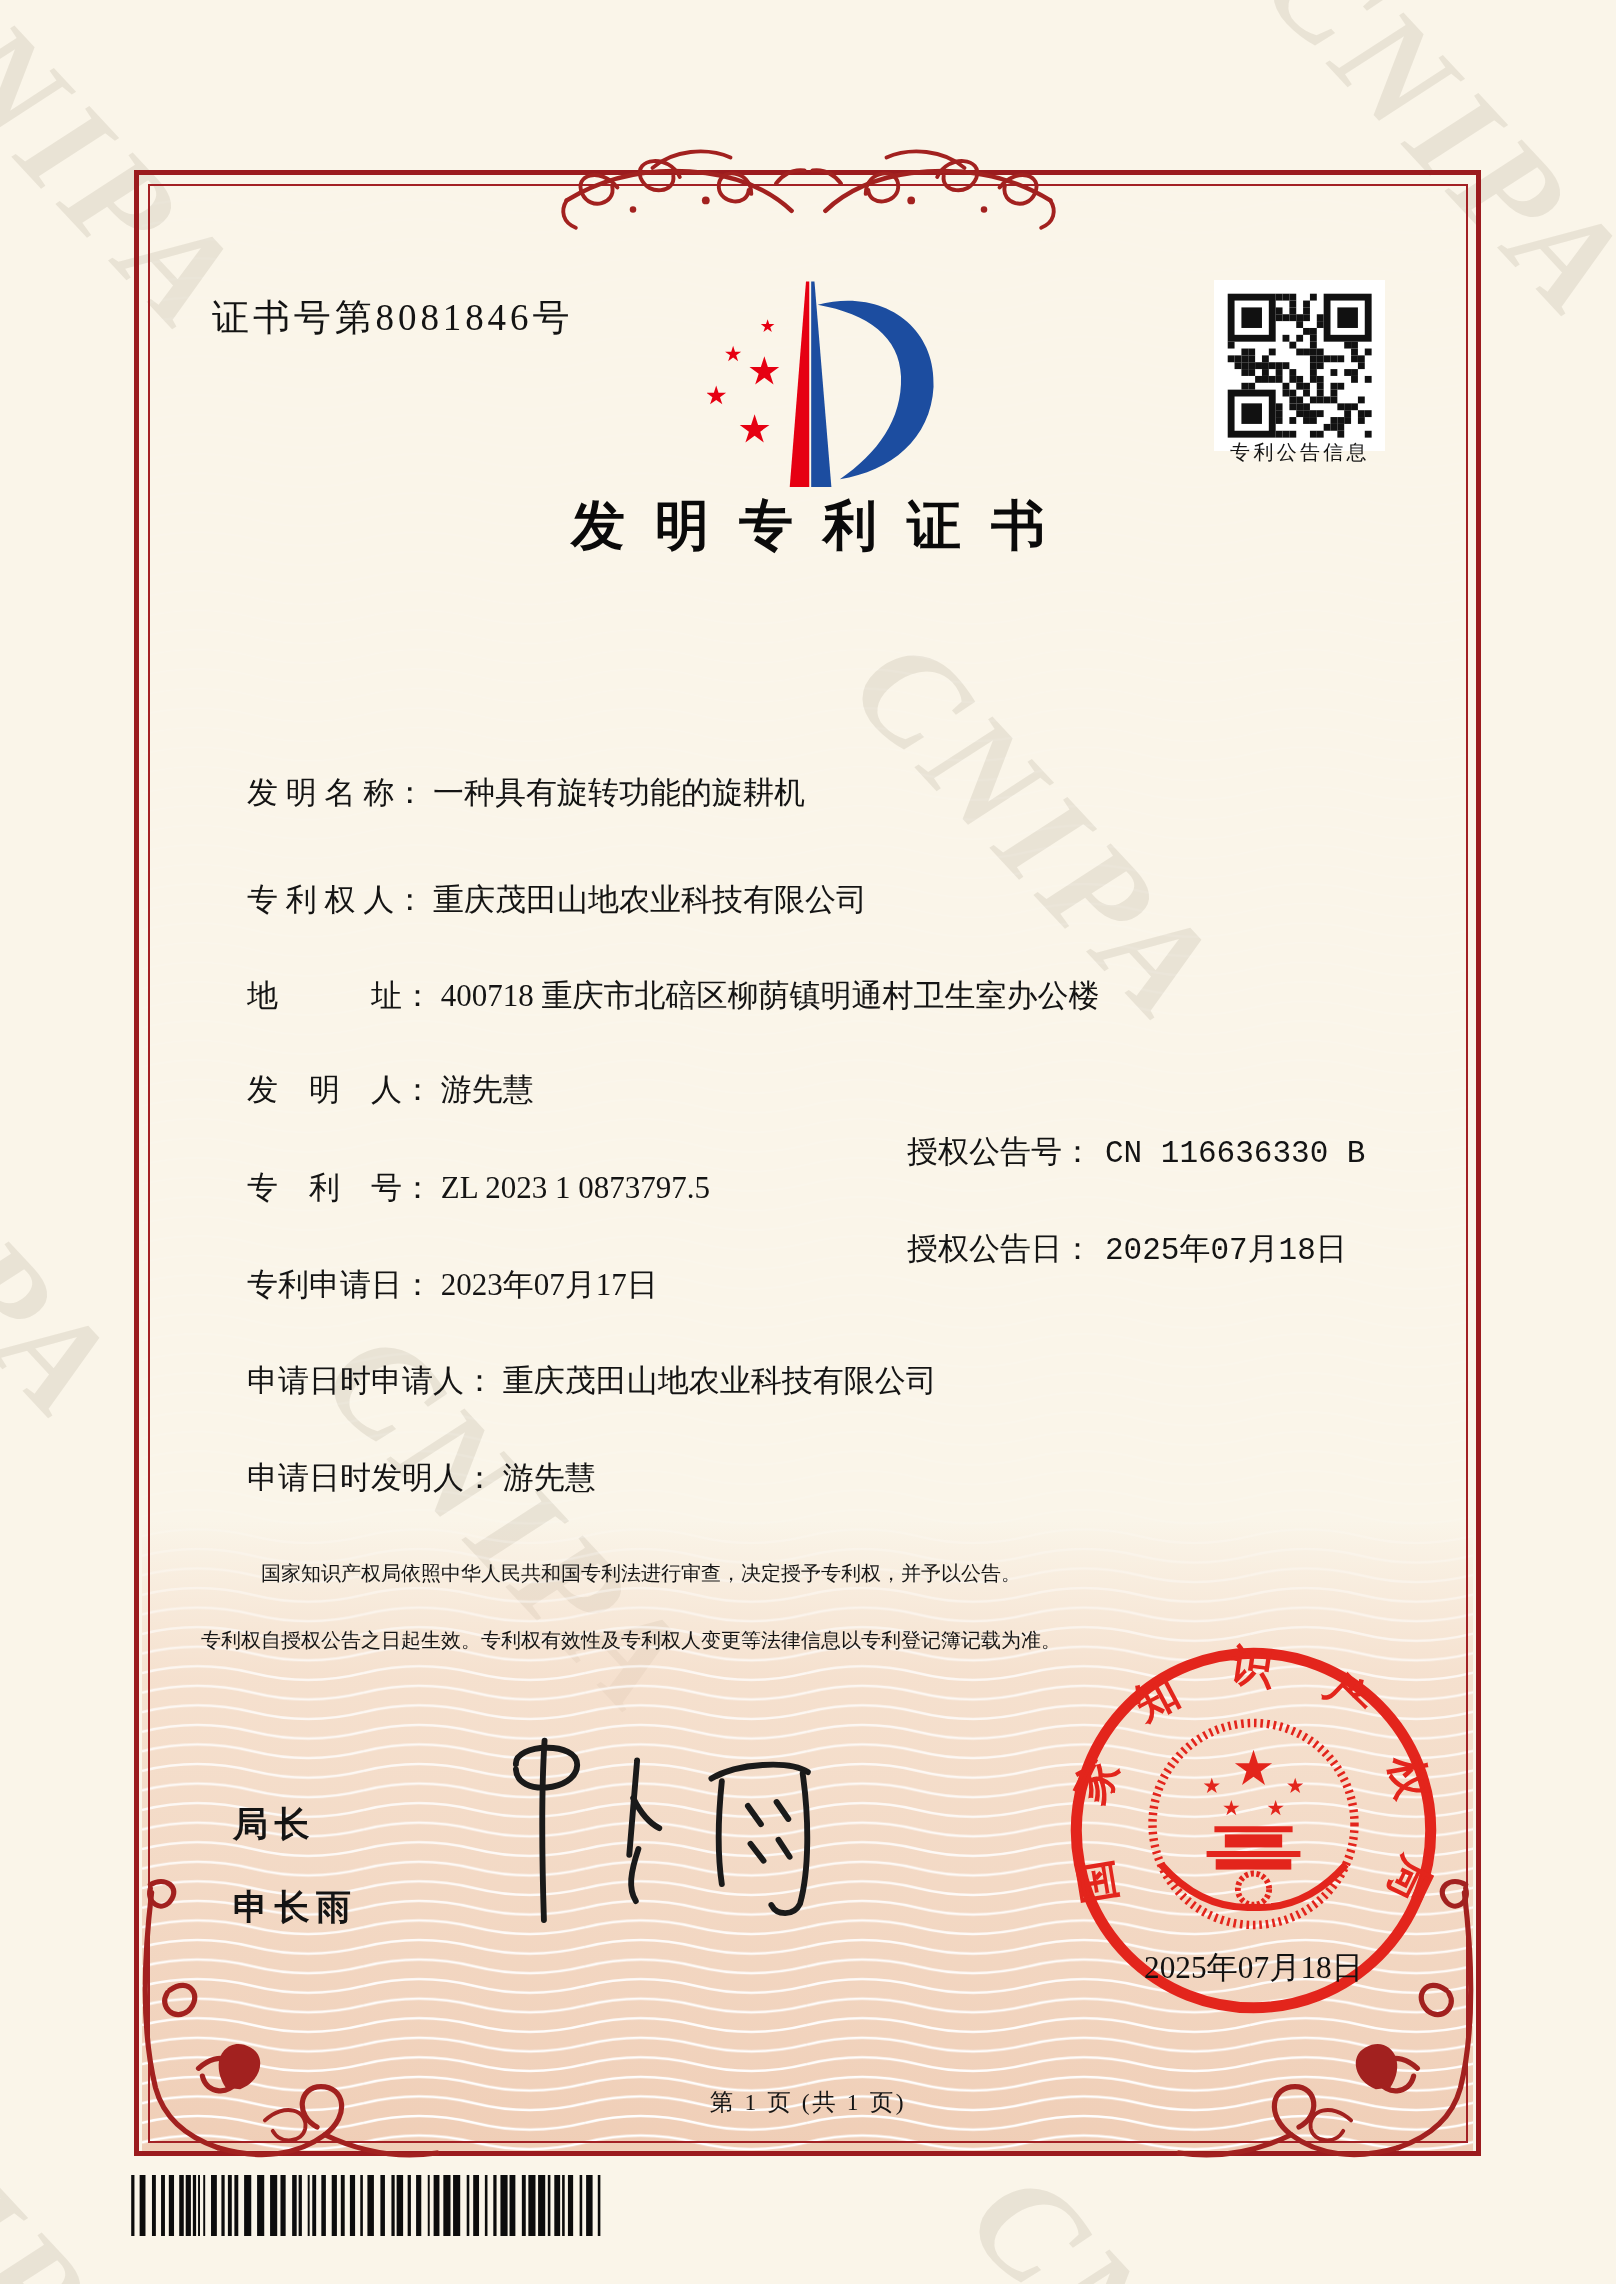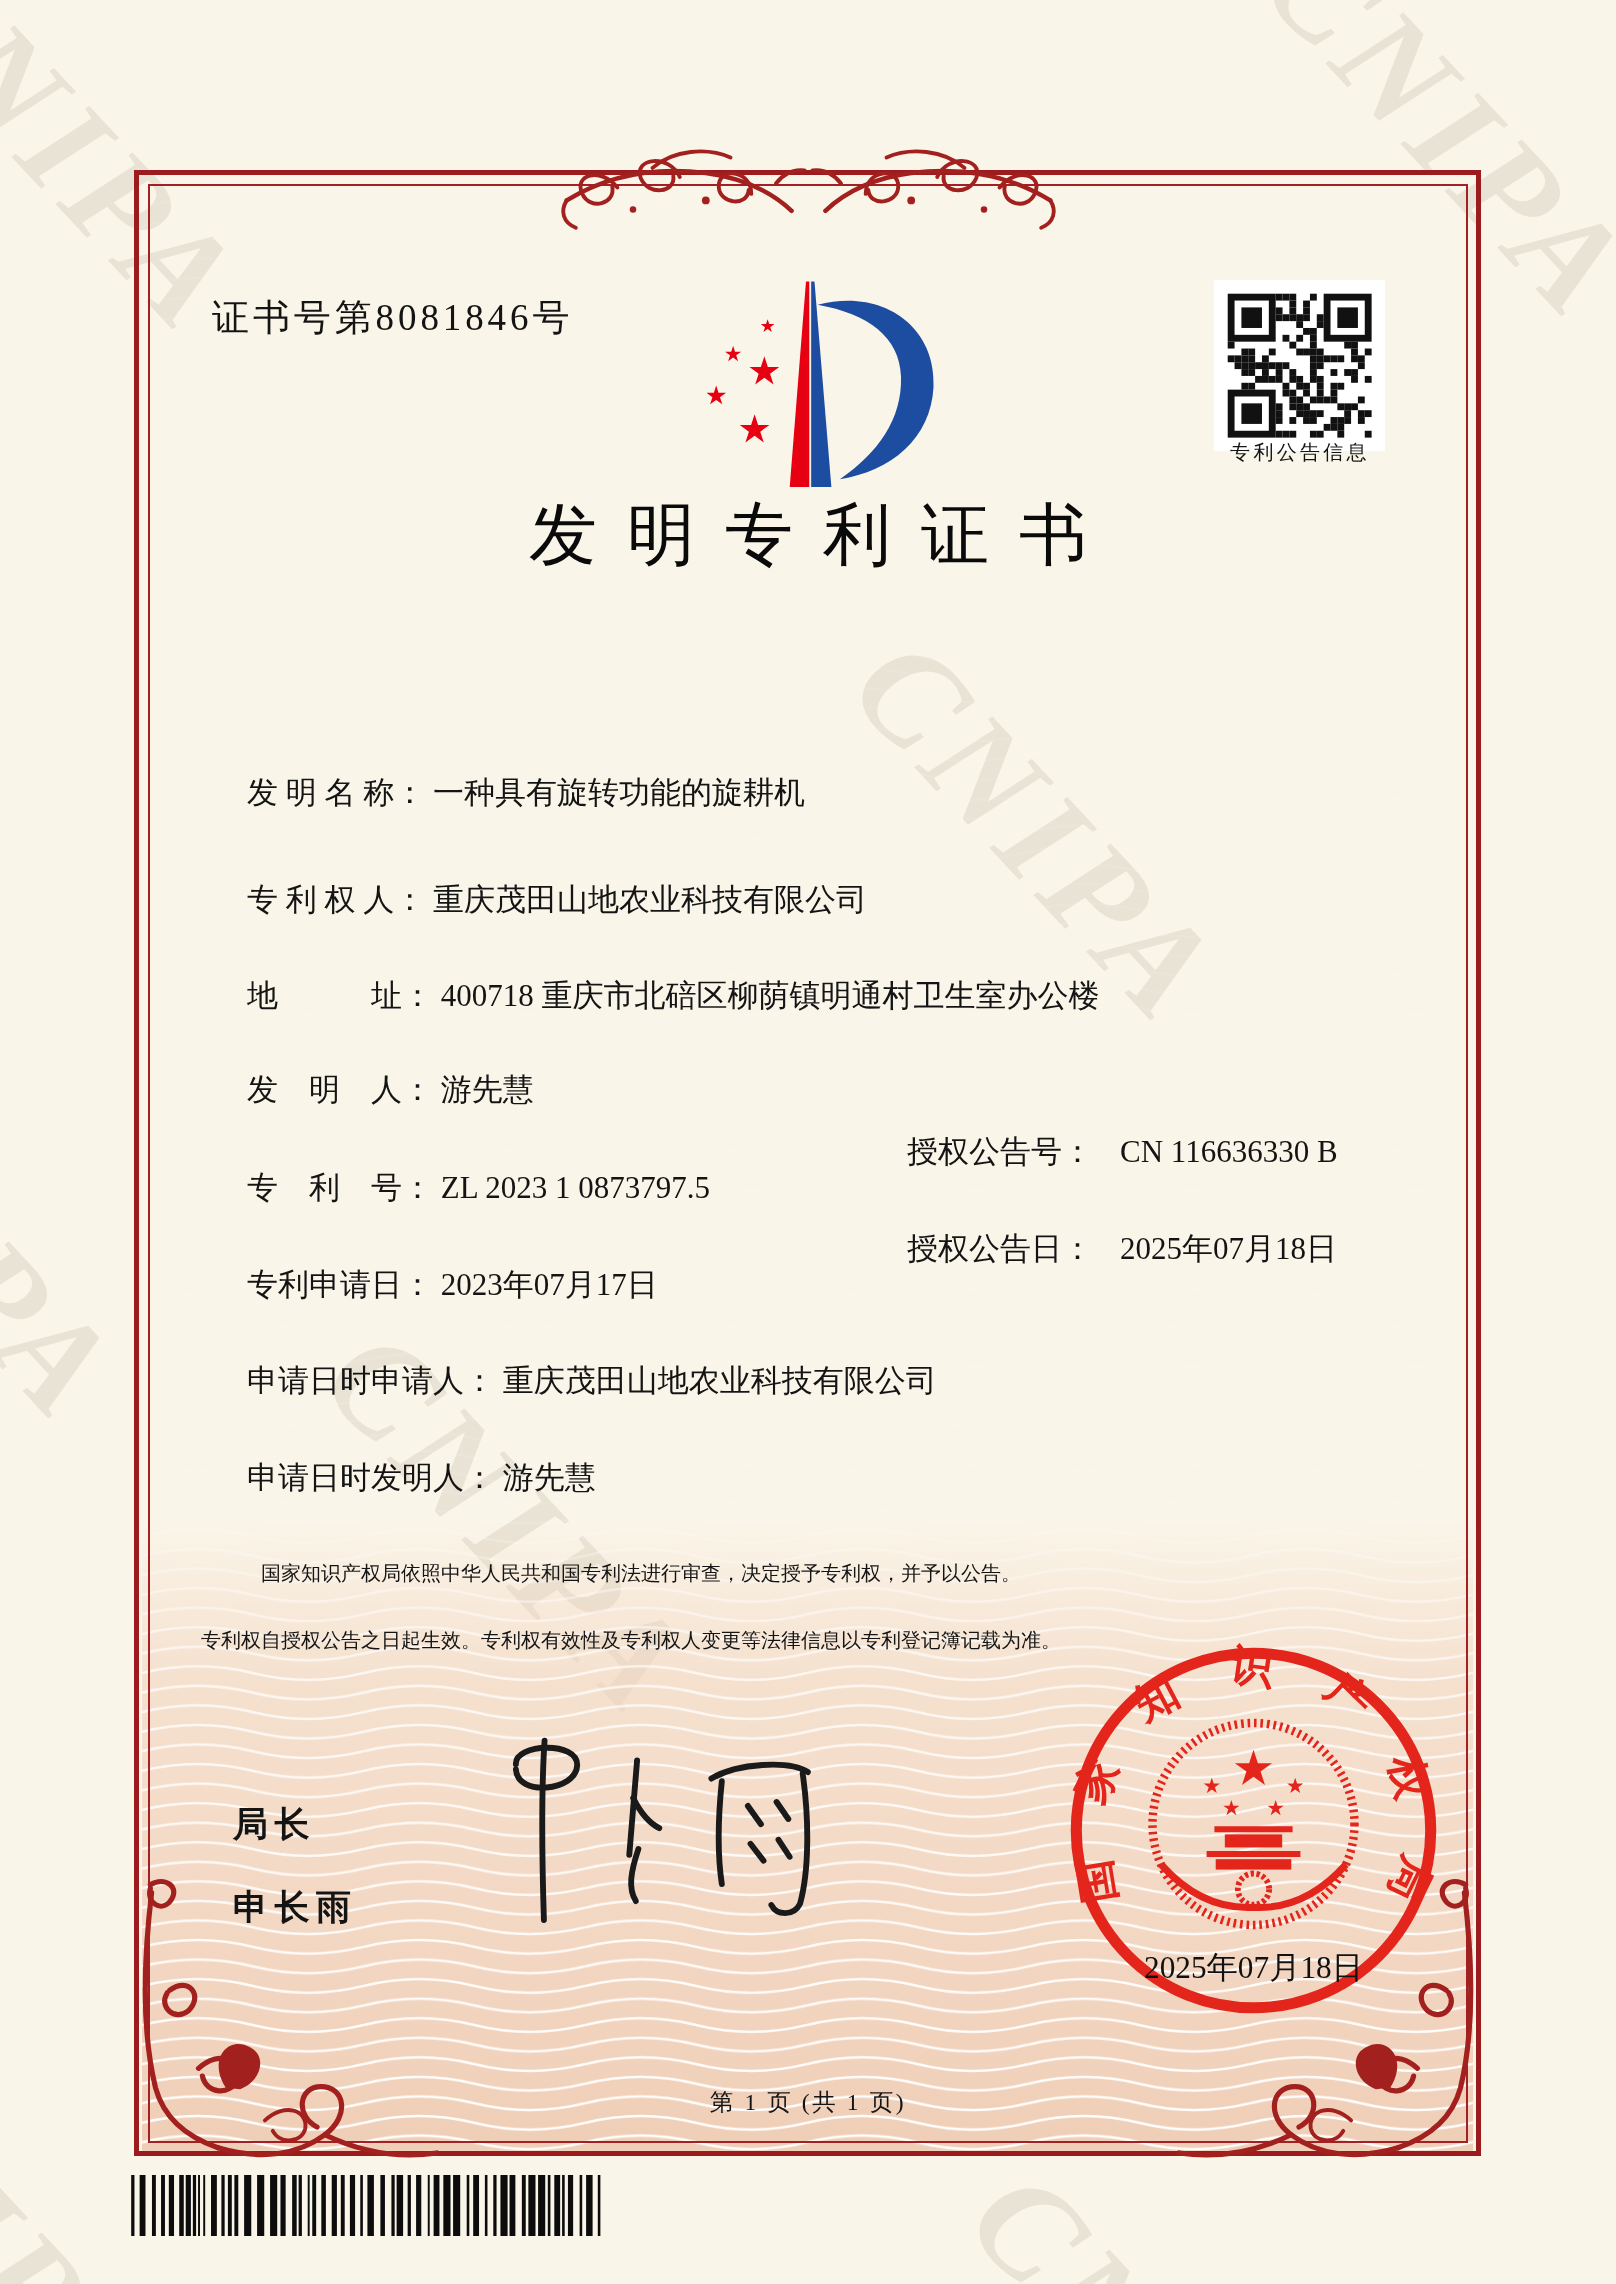--- a/index.html
+++ b/index.html
@@ -12,26 +12,26 @@
       transform:rotate(47deg);transform-origin:left top;pointer-events:none;}
   
   .frame-outer{position:absolute;left:134px;top:170px;width:1347px;height:1986px;
       border:5.9px solid #9b1b1e;box-sizing:border-box;z-index:4;}
   .frame-inner{position:absolute;left:148px;top:184px;width:1320px;height:1959px;
       border:2px solid #a32125;box-sizing:border-box;z-index:4;}
   .pattern{position:absolute;left:142px;top:177px;z-index:3;}
   .orn{position:absolute;z-index:6;pointer-events:none;}
   
   .cert-no{position:absolute;left:212px;top:293px;font-size:37px;letter-spacing:3.9px;z-index:5;}
-  .title{position:absolute;top:490px;left:808px;transform:translateX(-50%);font-size:68px;font-weight:400;
+  .title{position:absolute;top:490px;left:808px;transform:translateX(-50%);font-size:54px;font-weight:700;
          letter-spacing:30px;text-indent:30px;white-space:nowrap;z-index:5;color:#0a0a0a;}
   .row{position:absolute;left:216px;font-size:31px;white-space:pre;z-index:5;}
   .row .val{margin-left:7.8px;}
   .row .c2{position:absolute;left:691px;top:0;white-space:pre;}
-  .row .c2 .val{margin-left:27px;}
+  .row .c2 .val{margin-left:12px;font-family:Liberation Mono, monospace;}
   .notice{position:absolute;left:201px;width:1205px;font-size:20px;line-height:40px;z-index:5;}
   .sig-label{position:absolute;left:233px;font-size:35px;font-weight:700;letter-spacing:6.5px;
              font-family:"Liberation Sans","DejaVu Sans",sans-serif;z-index:5;}
   .footer{position:absolute;top:2086px;left:808px;transform:translateX(-50%);font-size:23.5px;
           letter-spacing:2.6px;z-index:5;}
   .qr-box{position:absolute;left:1214px;top:280px;width:171px;height:171px;background:#fff;z-index:5;}
   .qr-caption{position:absolute;left:1200px;top:439px;width:200px;text-align:center;font-size:20px;
               letter-spacing:3.3px;z-index:5;}
   svg{display:block;}
 </style>

